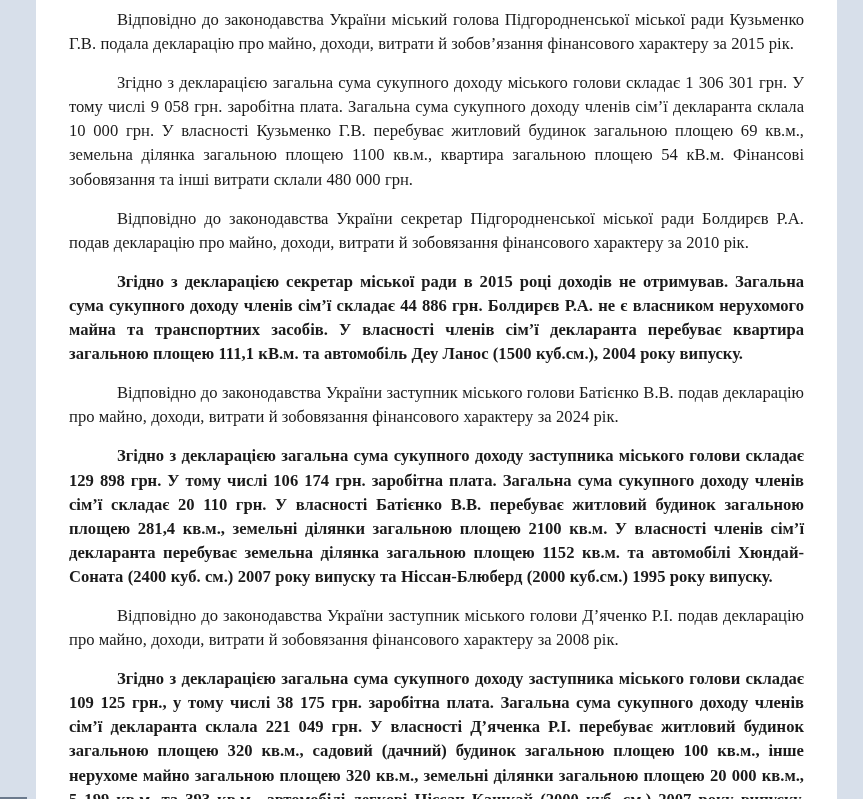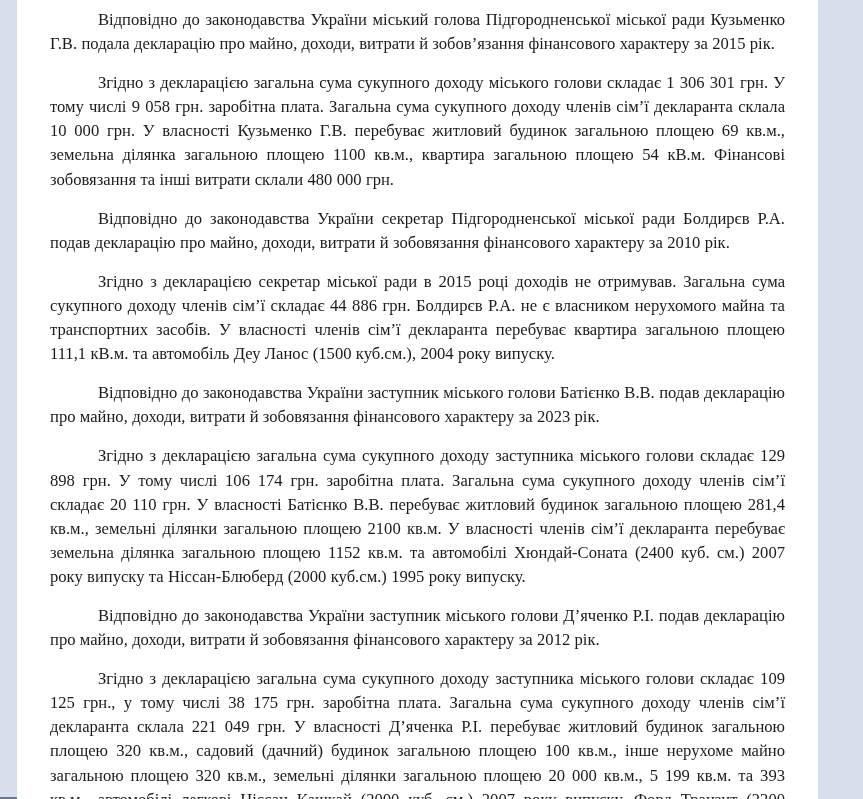--- a/index.html
+++ b/index.html
@@ -47,21 +47,21 @@
     left: 0;
     bottom: 0;
     width: 27px;
     height: 2px;
     background: #6b7a8d;
   }
 
   
   .page-sheet {
     position: absolute;
-    left: 17px;
+    left: 36px;
     top: 0;
     width: 801px;
     height: 799px;
     background: #ffffff;
     box-sizing: border-box;
     overflow: hidden;
   }
 
   .page-body {
     position: absolute;
@@ -78,21 +78,21 @@
     line-height: 24.1px;
     color: #1b1b1b;
     text-align: justify;
     text-indent: 48px;
     -webkit-hyphens: none;
     hyphens: none;
     word-spacing: 0.2px;
   }
 
   p.doc-para.bold {
-    font-weight: normal;
+    font-weight: bold;
   }
 
   
   p.doc-para.last-clip {
     margin-bottom: 0;
   }
 </style>
 </head>
 <body>
 
@@ -106,24 +106,24 @@
     <div class="page-body">
 
       <p class="doc-para">Відповідно до законодавства України міський голова Підгородненської міської ради Кузьменко Г.В. подала декларацію про майно, доходи, витрати й зобов’язання фінансового характеру за 2015 рік.</p>
 
       <p class="doc-para">Згідно з декларацією загальна сума сукупного доходу міського голови складає 1 306 301 грн. У тому числі 9 058 грн. заробітна плата. Загальна сума сукупного доходу членів сім’ї декларанта склала 10 000 грн. У власності Кузьменко Г.В. перебуває житловий будинок загальною площею 69 кв.м., земельна ділянка загальною площею 1100 кв.м., квартира загальною площею   54 кВ.м. Фінансові зобовязання та інші витрати склали 480 000 грн.</p>
 
       <p class="doc-para">Відповідно до законодавства України секретар Підгородненської міської ради Болдирєв Р.А.  подав декларацію про майно, доходи, витрати й зобовязання фінансового характеру за 2010 рік.</p>
 
       <p class="doc-para bold">Згідно з декларацією секретар міської ради в 2015 році доходів не отримував. Загальна сума сукупного доходу членів сім’ї  складає 44 886  грн. Болдирєв Р.А. не є власником нерухомого майна та транспортних засобів. У власності членів сім’ї  декларанта перебуває квартира загальною площею  111,1 кВ.м. та автомобіль Деу Ланос (1500 куб.см.), 2004 року випуску.</p>
 
-      <p class="doc-para">Відповідно до законодавства України заступник міського голови Батієнко В.В. подав декларацію про майно, доходи, витрати й зобовязання фінансового характеру за 2023 рік.</p>
+      <p class="doc-para">Відповідно до законодавства України заступник міського голови Батієнко В.В. подав декларацію про майно, доходи, витрати й зобовязання фінансового характеру за 2024 рік.</p>
 
       <p class="doc-para bold">Згідно з декларацією загальна сума сукупного доходу заступника міського голови складає 129 898 грн. У тому числі 106 174 грн. заробітна плата. Загальна сума сукупного доходу членів сім’ї  складає 20 110  грн.  У власності Батієнко В.В. перебуває житловий будинок загальною площею 281,4 кв.м., земельні ділянки загальною площею 2100 кв.м. У власності членів сім’ї декларанта перебуває земельна ділянка загальною площею 1152 кв.м. та автомобілі Хюндай-Соната (2400 куб. см.) 2007 року випуску та Ніссан-Блюберд (2000 куб.см.) 1995 року випуску.</p>
 
-      <p class="doc-para">Відповідно до законодавства України заступник міського голови Д’яченко Р.І. подав декларацію про майно, доходи, витрати й зобовязання фінансового характеру за 2012 рік.</p>
+      <p class="doc-para">Відповідно до законодавства України заступник міського голови Д’яченко Р.І. подав декларацію про майно, доходи, витрати й зобовязання фінансового характеру за 2008 рік.</p>
 
       <p class="doc-para bold last-clip">Згідно з декларацією загальна сума сукупного доходу заступника міського голови складає 109 125 грн., у тому числі 38 175 грн. заробітна плата. Загальна сума сукупного доходу членів сім’ї декларанта склала 221 049 грн. У власності Д’яченка Р.І. перебуває житловий будинок загальною площею 320 кв.м., садовий (дачний) будинок загальною площею 100 кв.м., інше нерухоме майно загальною площею 320 кв.м.,  земельні ділянки загальною площею 20 000 кв.м., 5 199 кв.м. та 393 кв.м., автомобілі легкові Ніссан Кашкай (2000 куб. см.) 2007 року випуску, Форд Транзит (2200 куб.см.) 2008 року випуску та автомобілі вантажні Isuzu (3800 куб. см.) 2008</p>
 
     </div>
   </div>
 
 </div>
 
 </body></html>

